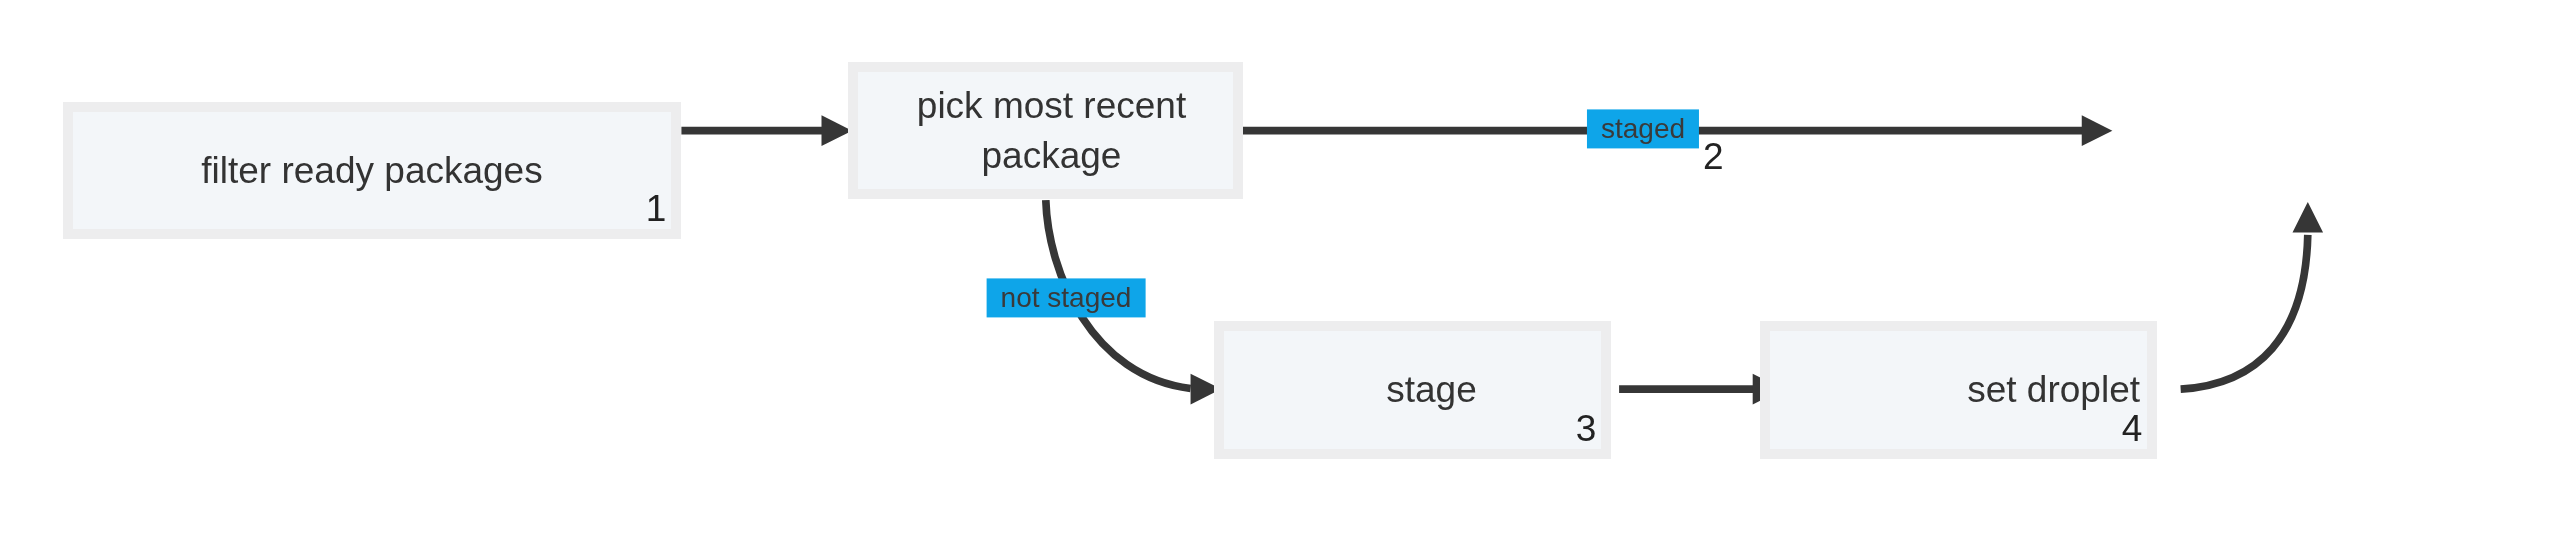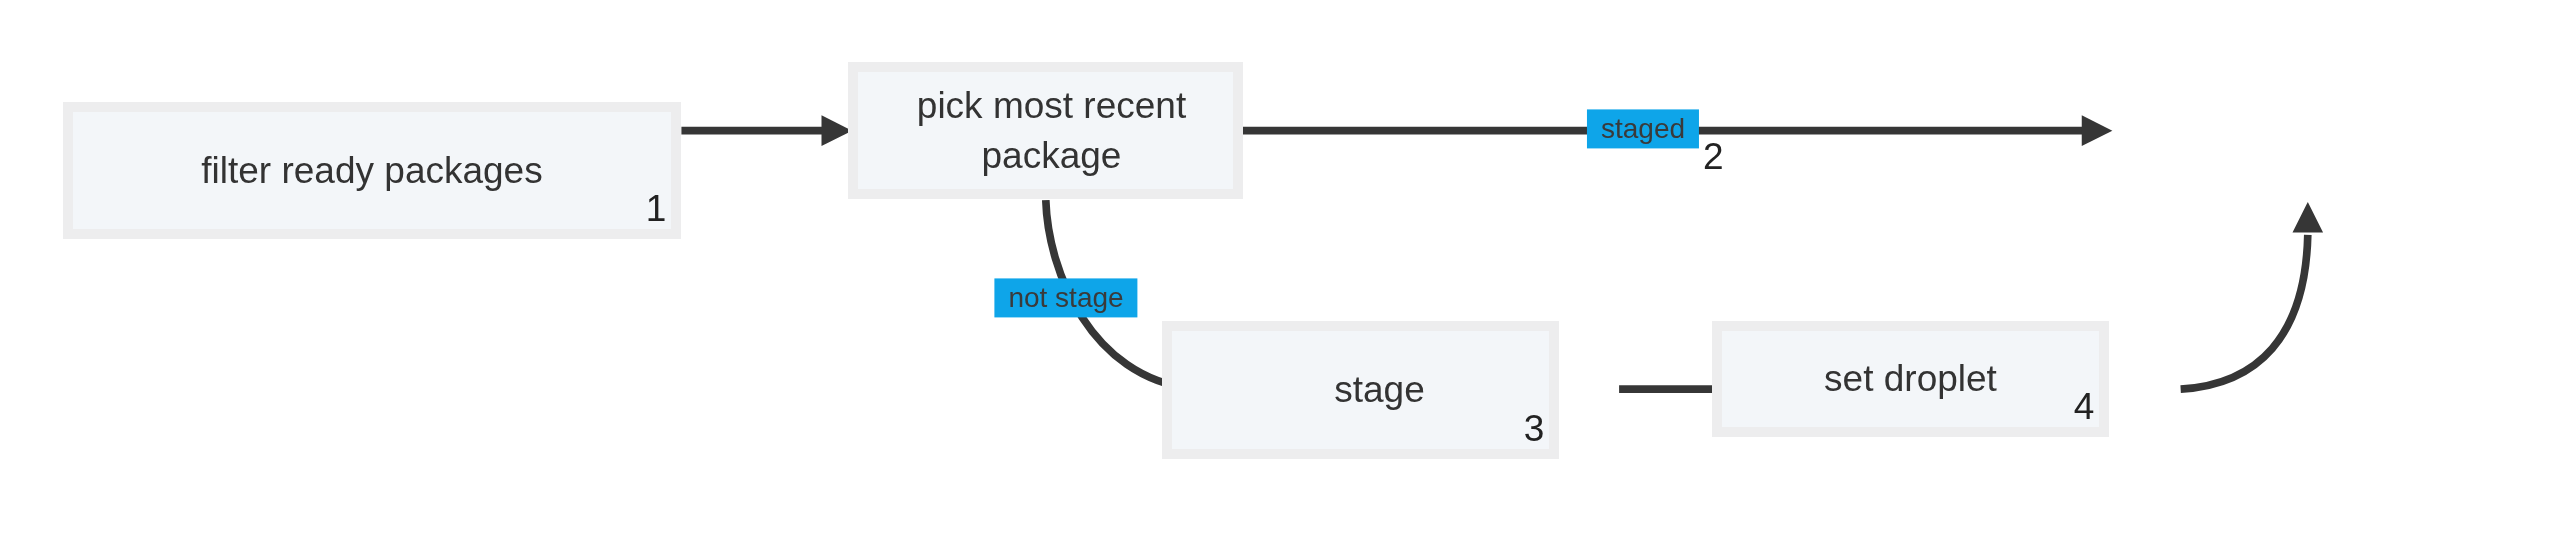--- a/index.html
+++ b/index.html
@@ -52,22 +52,22 @@
   .node .nnum {
     position: absolute;
     right: 4.7px;
     bottom: 0px;
     font-size: 37px;
     line-height: 1.05;
     color: #222222;
   }
   .n1 { left: 63px;  top: 62px; width: 618px; height: 137px; margin-top: 40px; }
   .n2 { left: 848px; top: 62px; width: 395px;  height: 137px; padding-left: 12px; }
-  .n3 { left: 1162px; top: 321px; width: 397px;  height: 138px; padding-left: 38px; }
-  .n4 { left: 1712px; top: 321px; width: 397px;  height: 116px; }
+  .n3 { left: 1214px; top: 321px; width: 397px;  height: 138px; padding-left: 38px; }
+  .n4 { left: 1760px; top: 321px; width: 397px;  height: 138px; justify-content: flex-end; }
   .n5 { left: 2113px; top: 62px; width: 397px;  height: 137px; }
   .edge-label {
     position: absolute;
     transform: translate(-50%, -50%);
     background: #0ea5e9;
     color: #3a3a3a;
     font-size: 28px;
     line-height: 1.15;
     padding: 3.5px 14px;
     white-space: nowrap;
@@ -121,16 +121,16 @@
   </div>
 
   <div class="node n4">
     <span class="nlabel">set droplet</span>
     <span class="nnum">4</span>
   </div>
 
 
   <div class="edge-label lbl-staged">staged</div>
   <div class="edge-number num-staged">2</div>
-  <div class="edge-label lbl-notstaged">not stage</div>
+  <div class="edge-label lbl-notstaged">not staged</div>
 
 </div>
 
 
 </body></html>

